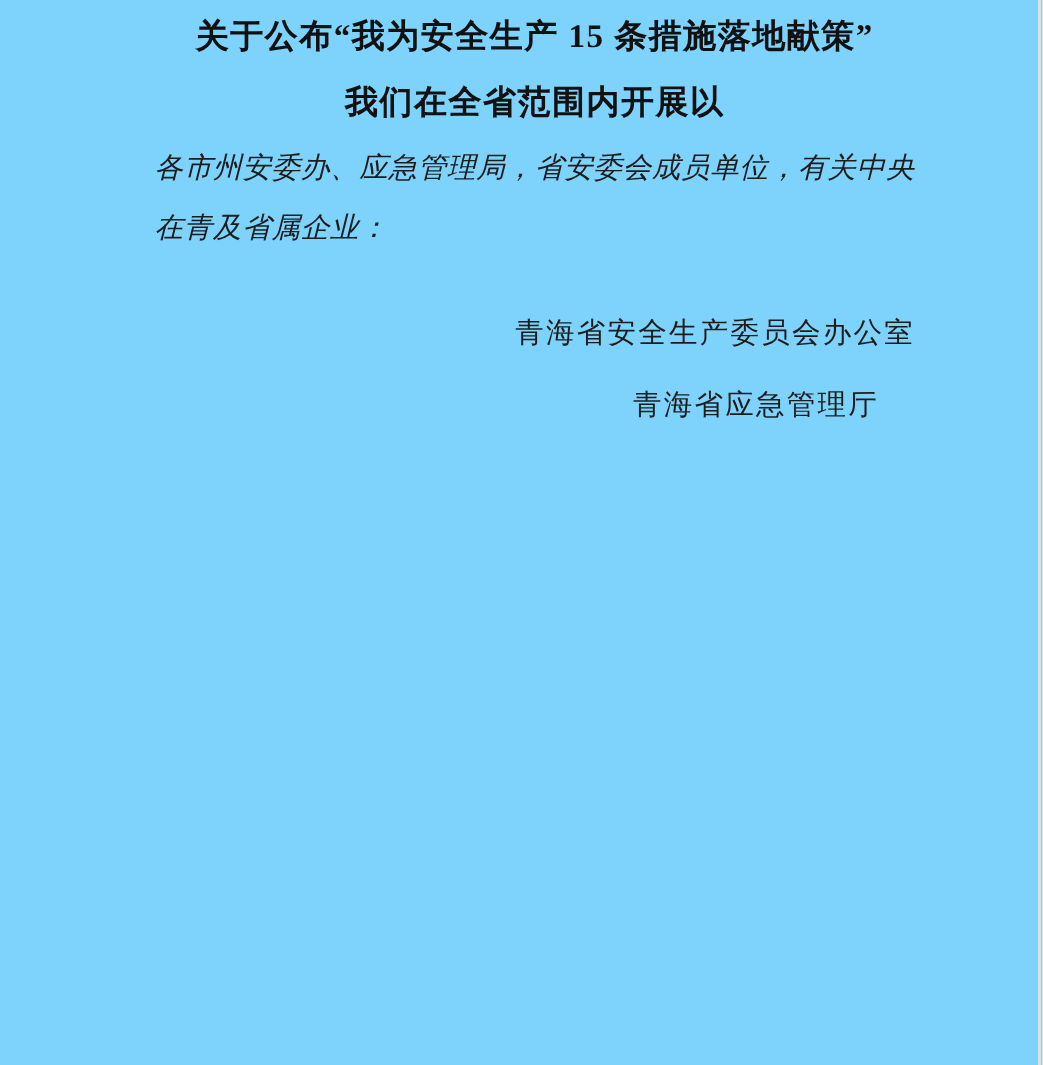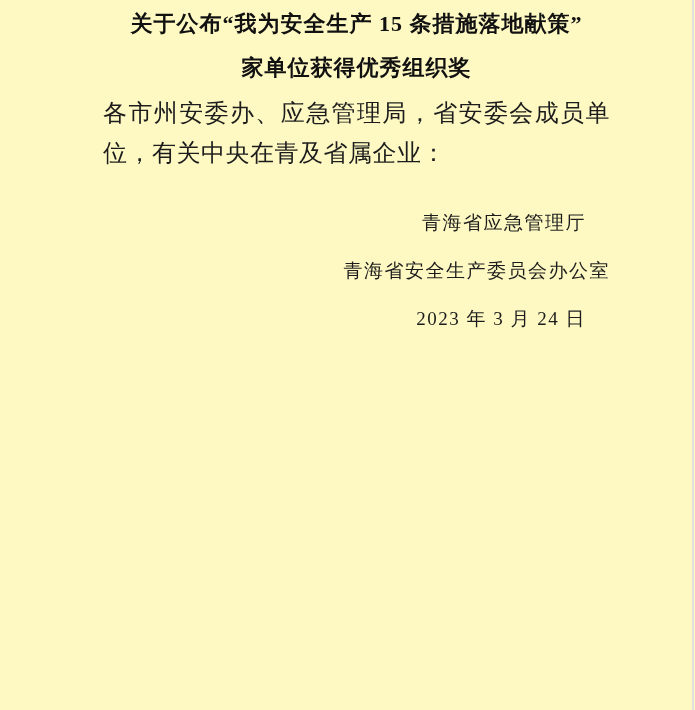--- a/index.html
+++ b/index.html
@@ -1,21 +1,21 @@
 <!DOCTYPE html>
 <html><head>
 <meta charset="utf-8">
 <style>
   * { margin: 0; padding: 0; box-sizing: border-box; }
   html, body { background: #ffffff; }
   .page {
     position: relative;
     width: 695px;
     height: 710px;
-    background: #fef9c3;
+    background: #7dd3fc;
     overflow: hidden;
     font-family: "Liberation Serif", "DejaVu Serif", serif;
     color: #1c1c1c;
   }
   .page-edge-line {
     position: absolute;
     top: 0;
     right: 1px;
     width: 2px;
     height: 710px;
@@ -31,48 +31,48 @@
     margin-top: 2px;
     font-size: 22px;
     font-weight: bold;
     line-height: 44px;
     text-align: center;
     letter-spacing: 1px;
     color: #111111;
   }
   .title-line { display: block; }
   .body-text {
-    font-size: 24px;
+    font-size: 19px;
     line-height: 40px;
     letter-spacing: 0.5px;
     text-align: justify;
     text-justify: inter-character;
+    font-style: italic;
   }
   .salutation { margin-top: 3px; }
   .para-indent { text-indent: 39px; }
   .signature {
     margin-top: 26px;
     font-size: 19px;
     line-height: 48px;
     letter-spacing: 1.5px;
     text-align: right;
   }
   .sig-line { display: block; }
   .sig-offset { padding-right: 24px; }
 </style>
 </head>
 <body>
 
 <div class="page">
   <div class="content">
     <h1 class="doc-title">
       <span class="title-line">关于公布“我为安全生产 15 条措施落地献策”</span>
-      <span class="title-line">家单位获得优秀组织奖</span>
+      <span class="title-line">我们在全省范围内开展以</span>
     </h1>
     <p class="body-text salutation">各市州安委办、应急管理局，省安委会成员单位，有关中央在青及省属企业：</p>
     <div class="signature">
+      <span class="sig-line">青海省安全生产委员会办公室</span>
       <span class="sig-line sig-offset">青海省应急管理厅</span>
-      <span class="sig-line">青海省安全生产委员会办公室</span>
-      <span class="sig-line sig-offset">2023 年 3 月 24 日</span>
     </div>
   </div>
   <div class="page-edge-line"></div>
 </div>
 
 </body></html>

